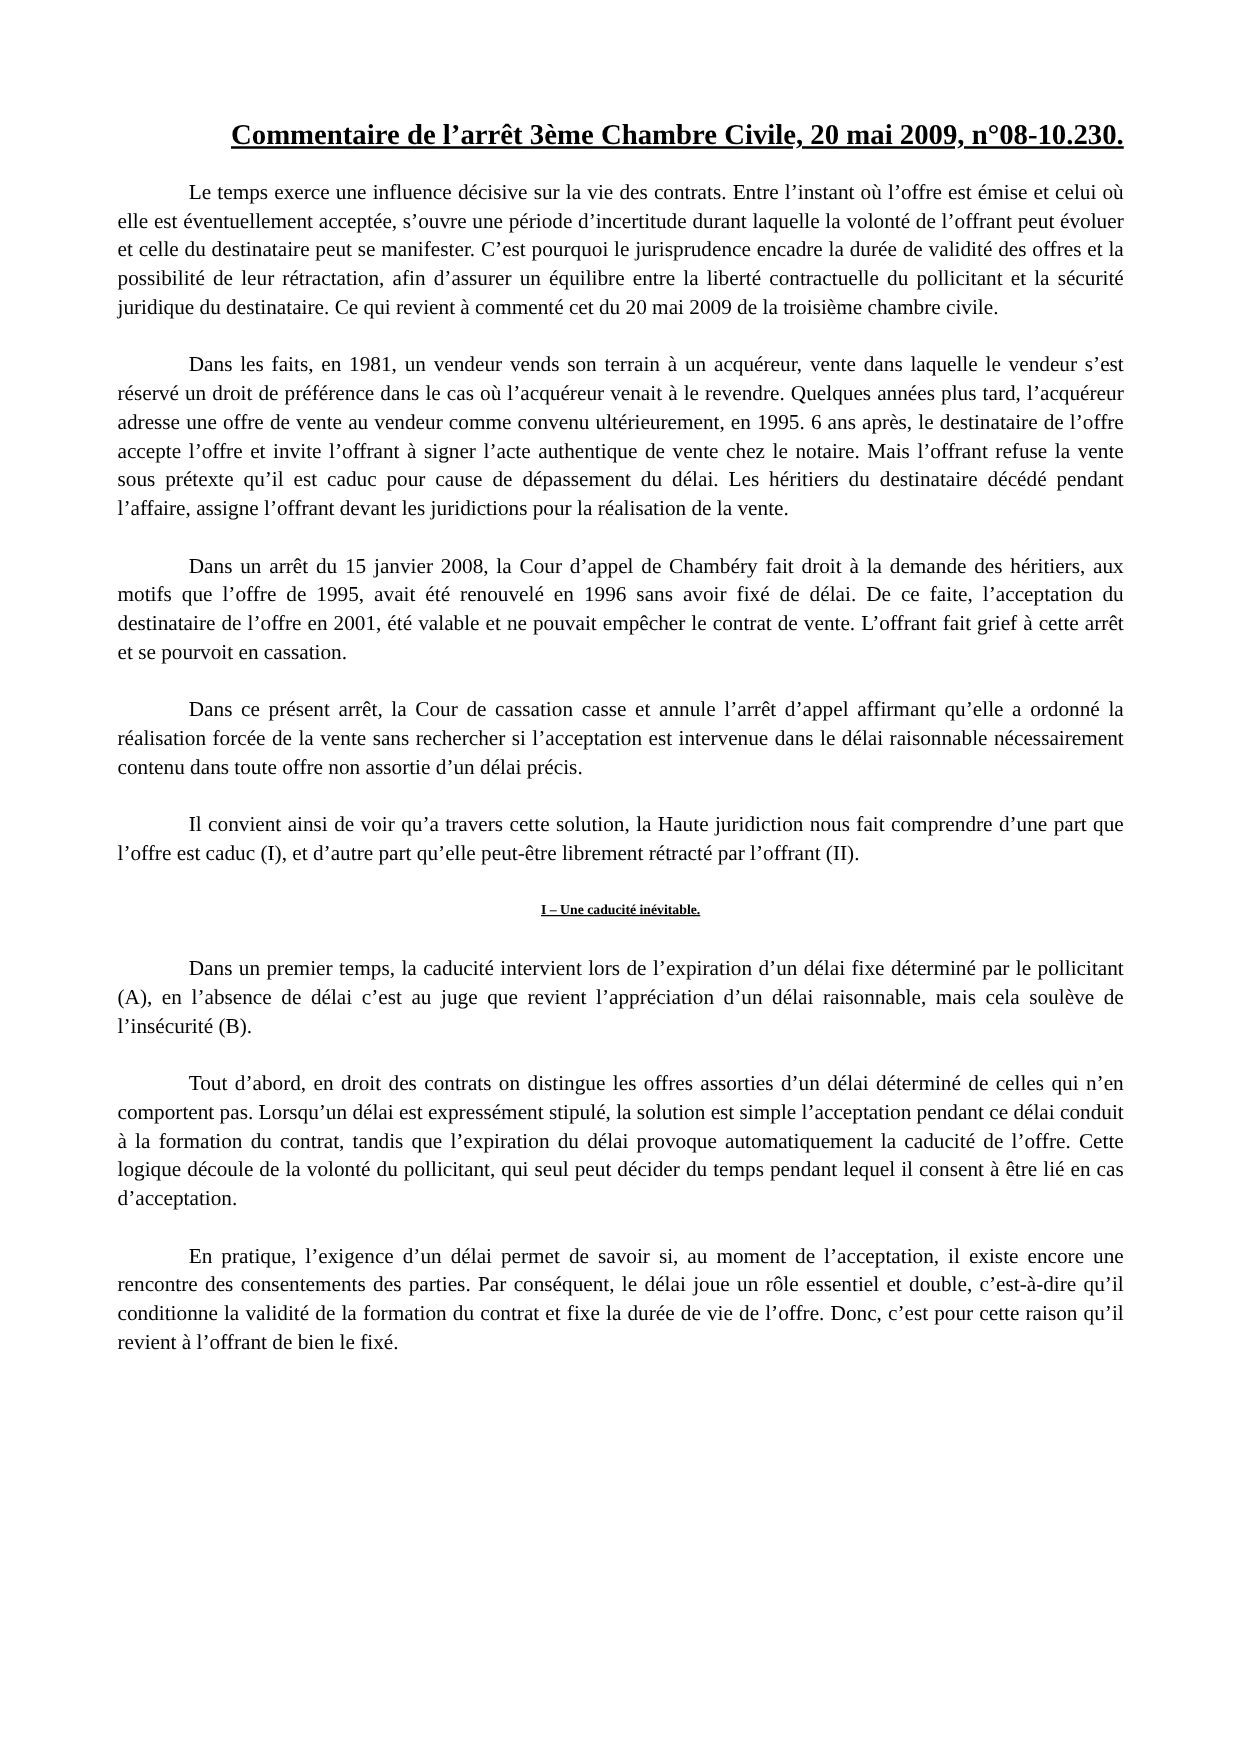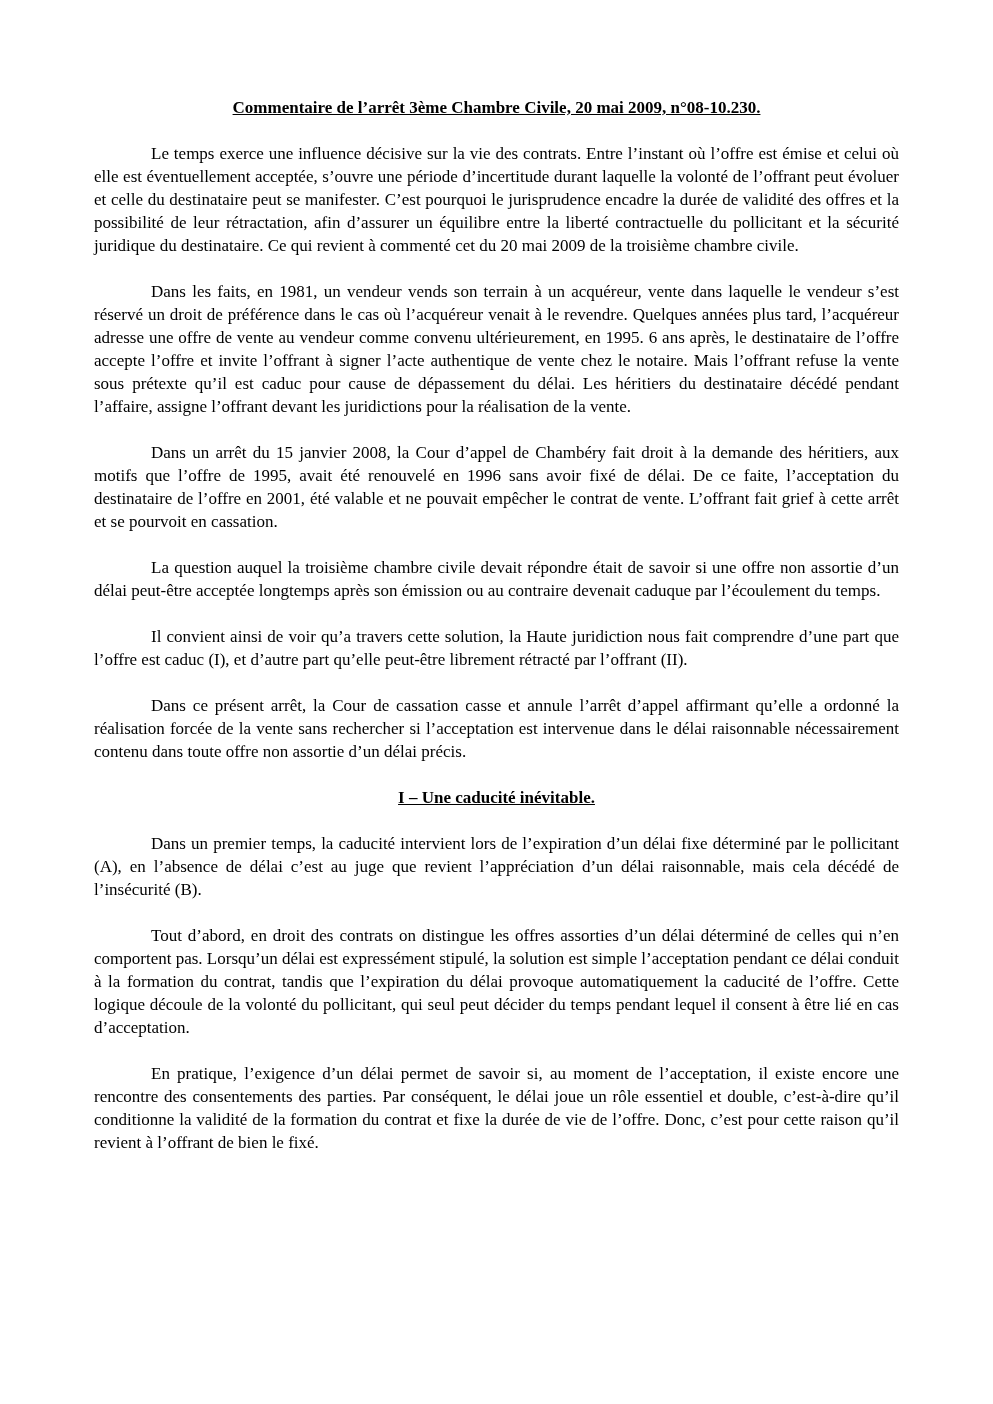--- a/index.html
+++ b/index.html
@@ -16,50 +16,49 @@
     padding: 96px 94px 0 94px;
     color: #000000;
     font-family: "Liberation Serif", "DejaVu Serif", serif;
     font-size: 17px;
     line-height: 23px;
     overflow: hidden;
   }
   .doc-title {
     font-weight: bold;
     text-decoration: underline;
-    text-align: center;
+    text-align: right;
     margin: 0 0 23px 0;
-    font-size: 17px;
+    font-size: 23px;
     line-height: 23px;
   }
   .doc-paragraph {
     margin: 16px 0 23px 0;
     text-align: justify;
     text-indent: 57px;
   }
   .doc-heading {
     font-weight: bold;
     text-decoration: underline;
     text-align: center;
     text-indent: 0;
     margin: 0 0 23px 0;
-    font-size: 17px;
+    font-size: 11px;
     line-height: 23px;
   }
 </style>
 </head>
 <body>
 
 <div class="page">
   <div class="doc-title">Commentaire de l’arrêt 3ème Chambre Civile, 20 mai 2009, n°08-10.230.</div>
   <div>
       <p class="doc-paragraph">Le temps exerce une influence décisive sur la vie des contrats. Entre l’instant où l’offre est émise et celui où elle est éventuellement acceptée, s’ouvre une période d’incertitude durant laquelle la volonté de l’offrant peut évoluer et celle du destinataire peut se manifester. C’est pourquoi le jurisprudence encadre la durée de validité des offres et la possibilité de leur rétractation, afin d’assurer un équilibre entre la liberté contractuelle du pollicitant et la sécurité juridique du destinataire. Ce qui revient à commenté cet du 20 mai 2009 de la troisième chambre civile.</p>
       <p class="doc-paragraph">Dans les faits, en 1981, un vendeur vends son terrain à un acquéreur, vente dans laquelle le vendeur s’est réservé un droit de préférence dans le cas où l’acquéreur venait à le revendre. Quelques années plus tard, l’acquéreur adresse une offre de vente au vendeur comme convenu ultérieurement, en 1995. 6 ans après, le destinataire de l’offre accepte l’offre et invite l’offrant à signer l’acte authentique de vente chez le notaire. Mais l’offrant refuse la vente sous prétexte qu’il est caduc pour cause de dépassement du délai. Les héritiers du destinataire décédé pendant l’affaire, assigne l’offrant devant les juridictions pour la réalisation de la vente.</p>
       <p class="doc-paragraph">Dans un arrêt du 15 janvier 2008, la Cour d’appel de Chambéry fait droit à la demande des héritiers, aux motifs que l’offre de 1995, avait été renouvelé en 1996 sans avoir fixé de délai. De ce faite, l’acceptation du destinataire de l’offre en 2001, été valable et ne pouvait empêcher le contrat de vente. L’offrant fait grief à cette arrêt et se pourvoit en cassation.</p>
-      <p class="doc-paragraph">La question auquel la troisième chambre civile devait répondre était de savoir si une offre non assortie d’un délai peut-être acceptée longtemps après son émission ou au contraire devenait caduque par l’écoulement du temps.</p>
+      <p class="doc-paragraph">Dans ce présent arrêt, la Cour de cassation casse et annule l’arrêt d’appel affirmant qu’elle a ordonné la réalisation forcée de la vente sans rechercher si l’acceptation est intervenue dans le délai raisonnable nécessairement contenu dans toute offre non assortie d’un délai précis.</p>
       <p class="doc-paragraph">Il convient ainsi de voir qu’a travers cette solution, la Haute juridiction nous fait comprendre d’une part que l’offre est caduc (I), et d’autre part qu’elle peut-être librement rétracté par l’offrant (II).</p>
-      <p class="doc-paragraph">Dans ce présent arrêt, la Cour de cassation casse et annule l’arrêt d’appel affirmant qu’elle a ordonné la réalisation forcée de la vente sans rechercher si l’acceptation est intervenue dans le délai raisonnable nécessairement contenu dans toute offre non assortie d’un délai précis.</p>
       <h2 class="doc-heading">I – Une caducité inévitable.</h2>
-      <p class="doc-paragraph">Dans un premier temps, la caducité intervient lors de l’expiration d’un délai fixe déterminé par le pollicitant (A), en l’absence de délai c’est au juge que revient l’appréciation d’un délai raisonnable, mais cela décédé de l’insécurité (B).</p>
+      <p class="doc-paragraph">Dans un premier temps, la caducité intervient lors de l’expiration d’un délai fixe déterminé par le pollicitant (A), en l’absence de délai c’est au juge que revient l’appréciation d’un délai raisonnable, mais cela soulève de l’insécurité (B).</p>
       <p class="doc-paragraph">Tout d’abord, en droit des contrats on distingue les offres assorties d’un délai déterminé de celles qui n’en comportent pas. Lorsqu’un délai est expressément stipulé, la solution est simple l’acceptation pendant ce délai conduit à la formation du contrat, tandis que l’expiration du délai provoque automatiquement la caducité de l’offre. Cette logique découle de la volonté du pollicitant, qui seul peut décider du temps pendant lequel il consent à être lié en cas d’acceptation.</p>
       <p class="doc-paragraph">En pratique, l’exigence d’un délai permet de savoir si, au moment de l’acceptation, il existe encore une rencontre des consentements des parties. Par conséquent, le délai joue un rôle essentiel et double, c’est-à-dire qu’il conditionne la validité de la formation du contrat et fixe la durée de vie de l’offre. Donc, c’est pour cette raison qu’il revient à l’offrant de bien le fixé.</p>
     </div>
 </div>
 
 </body></html>

